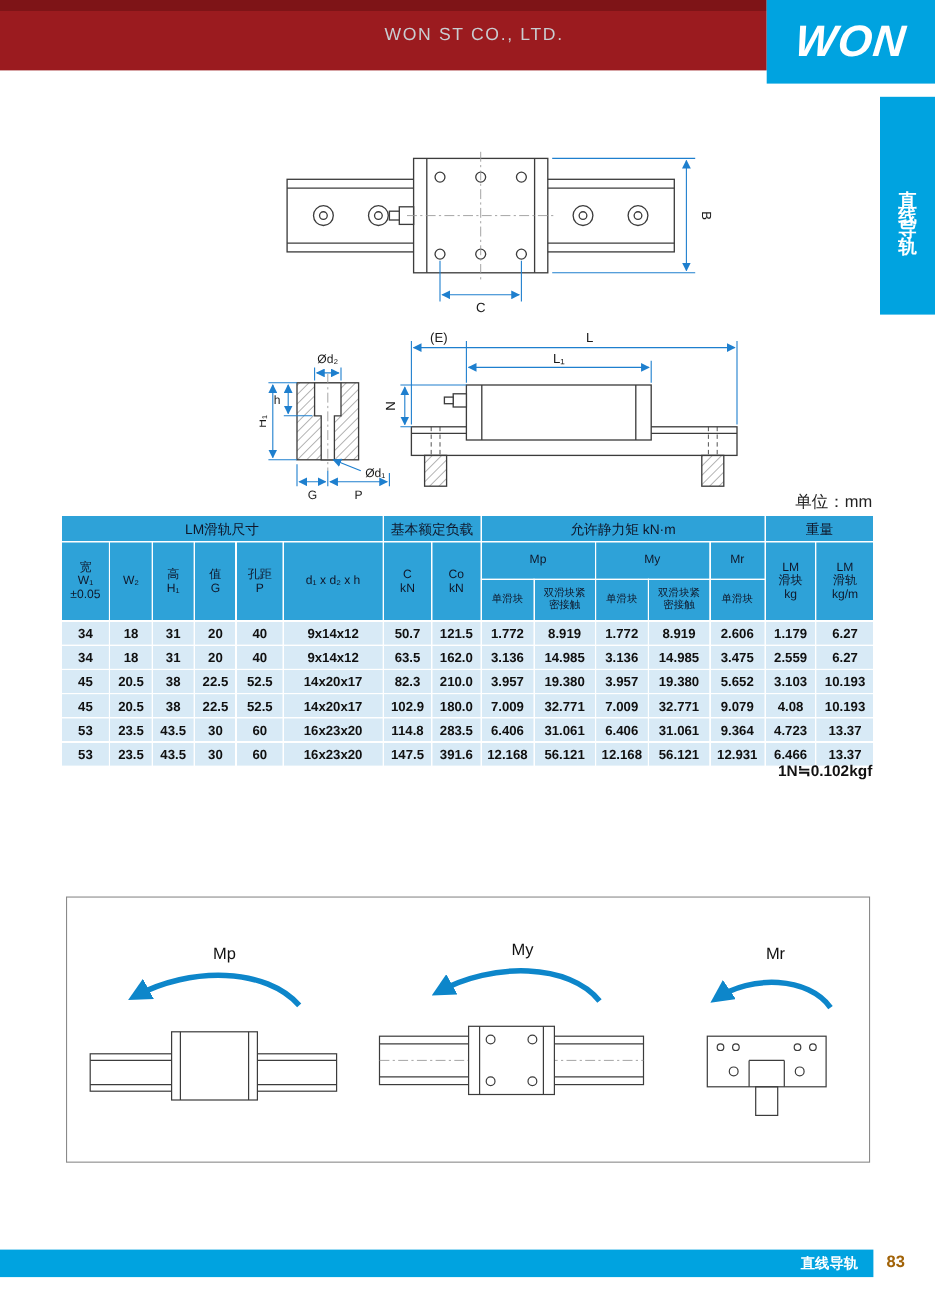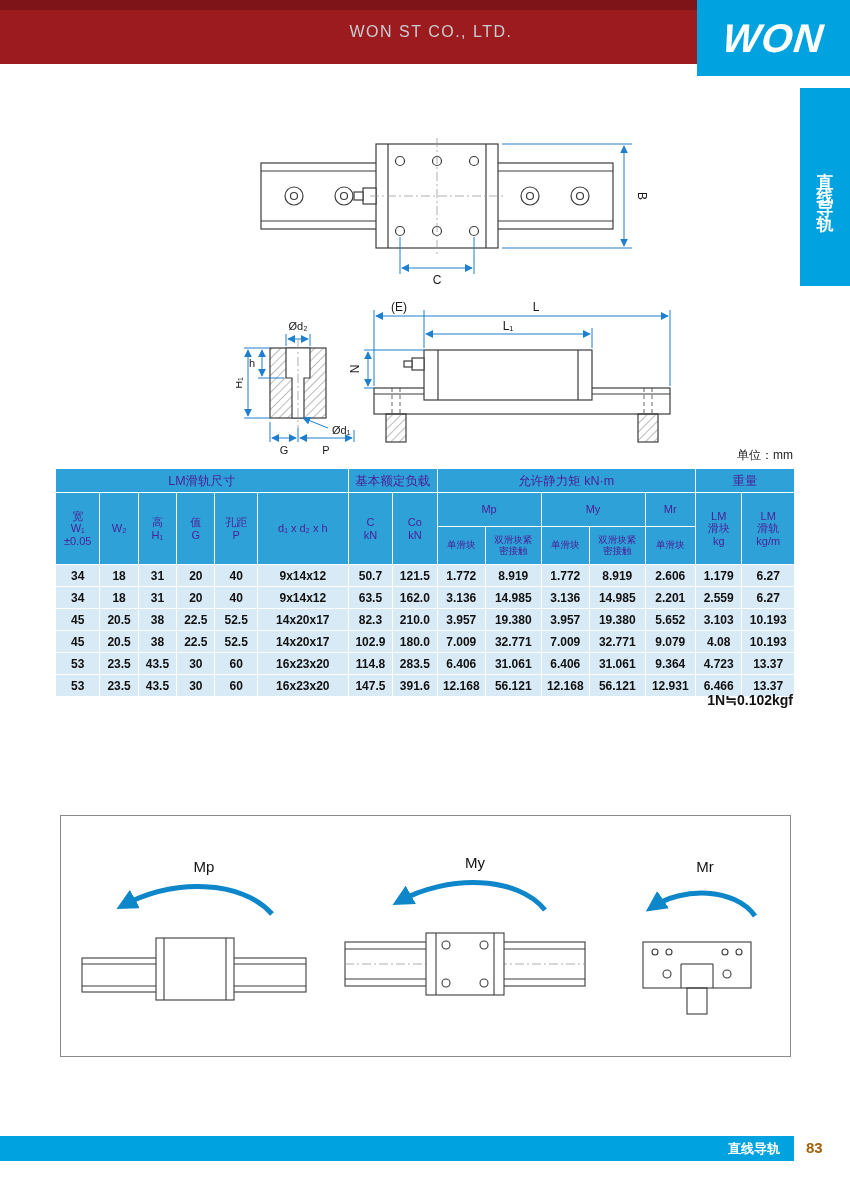--- a/index.html
+++ b/index.html
@@ -20,29 +20,29 @@
   .logo-text { color:#fff; font-size:40px; font-weight:bold; font-style:italic;
     letter-spacing:1px; transform:skewX(-6deg); }
 
   
   .side-tab { position:absolute; left:800px; top:88px; width:50px; height:198px;
     background:#00a3e0; display:flex; align-items:center; justify-content:center; }
   .side-tab-text { writing-mode:vertical-rl; text-orientation:upright; color:#fff;
     font-size:17px; font-weight:bold; letter-spacing:14px; }
 
   
-  .unit-note { position:absolute; right:57px; top:447px; font-size:12px; color:#222; }
+  .unit-note { position:absolute; right:57px; top:447px; font-size:15px; color:#222; }
   .kgf-note  { position:absolute; right:57px; top:692px; font-size:14px; font-weight:bold; color:#111;text-align:center; }
 
   
   .table-wrap { position:absolute; left:55px; top:468px; width:740px; }
   table { border-collapse:collapse; table-layout:fixed; width:740px; }
   th,td { border:1px solid #ffffff; text-align:center; vertical-align:middle;
     padding:0; box-sizing:border-box; overflow:hidden; }
-  thead th { background:#2ea2d8; color:#4c1d95; font-weight:normal;
+  thead th { background:#2ea2d8; color:#0f172a; font-weight:normal;
     white-space:pre-line; line-height:1.12; }
   .group-row th { height:24px; font-size:12.5px; }
   .col-row th   { height:34px; font-size:11px; }
   .sub-row th   { height:38px; font-size:9.5px; }
   tbody td { background:#d8eaf6; color:#101010; font-weight:bold; font-size:12px; height:22px; }
 
   
   .moment-box { position:absolute; left:60px; top:815px; width:731px; height:242px;
     border:1px solid #8a8a8a; box-sizing:border-box;
     display:flex; align-items:center; justify-content:space-around; }
@@ -282,21 +282,21 @@
             <td>31</td>
             <td>20</td>
             <td>40</td>
             <td>9x14x12</td>
             <td>63.5</td>
             <td>162.0</td>
             <td>3.136</td>
             <td>14.985</td>
             <td>3.136</td>
             <td>14.985</td>
-            <td>2.201</td>
+            <td>3.475</td>
             <td>2.559</td>
             <td>6.27</td>
         </tr>
         <tr>
           <td>45</td>
             <td>20.5</td>
             <td>38</td>
             <td>22.5</td>
             <td>52.5</td>
             <td>14x20x17</td>

